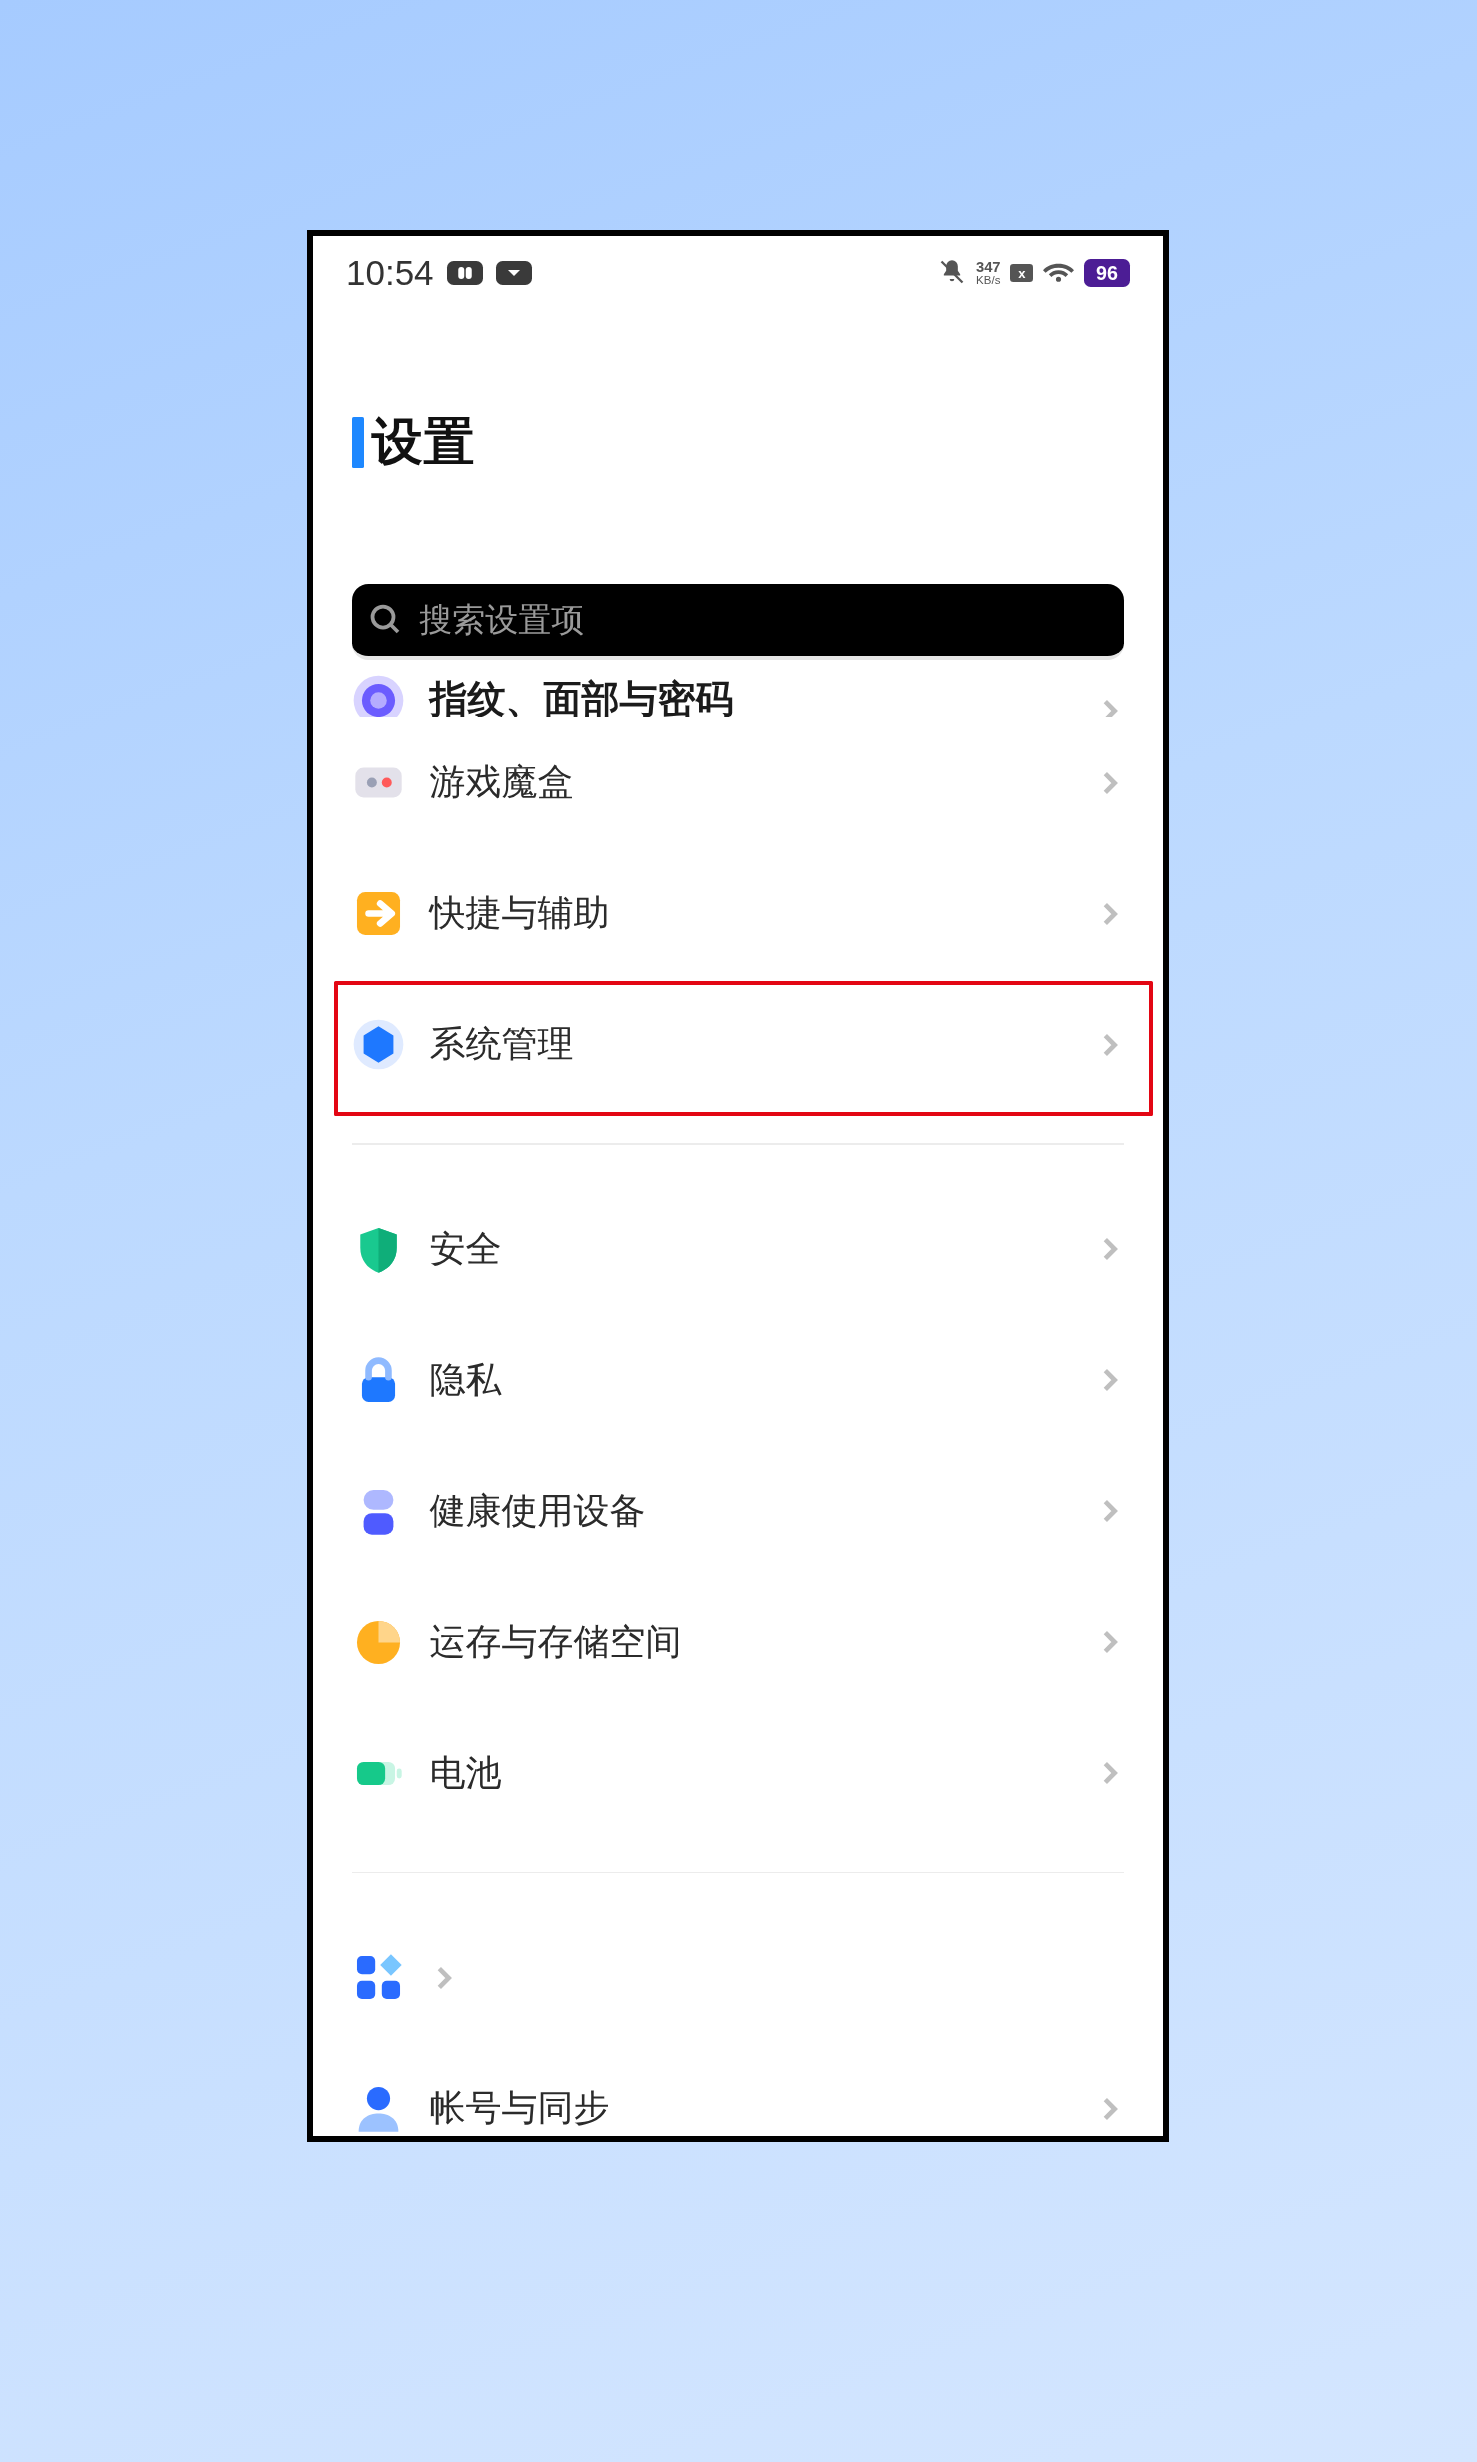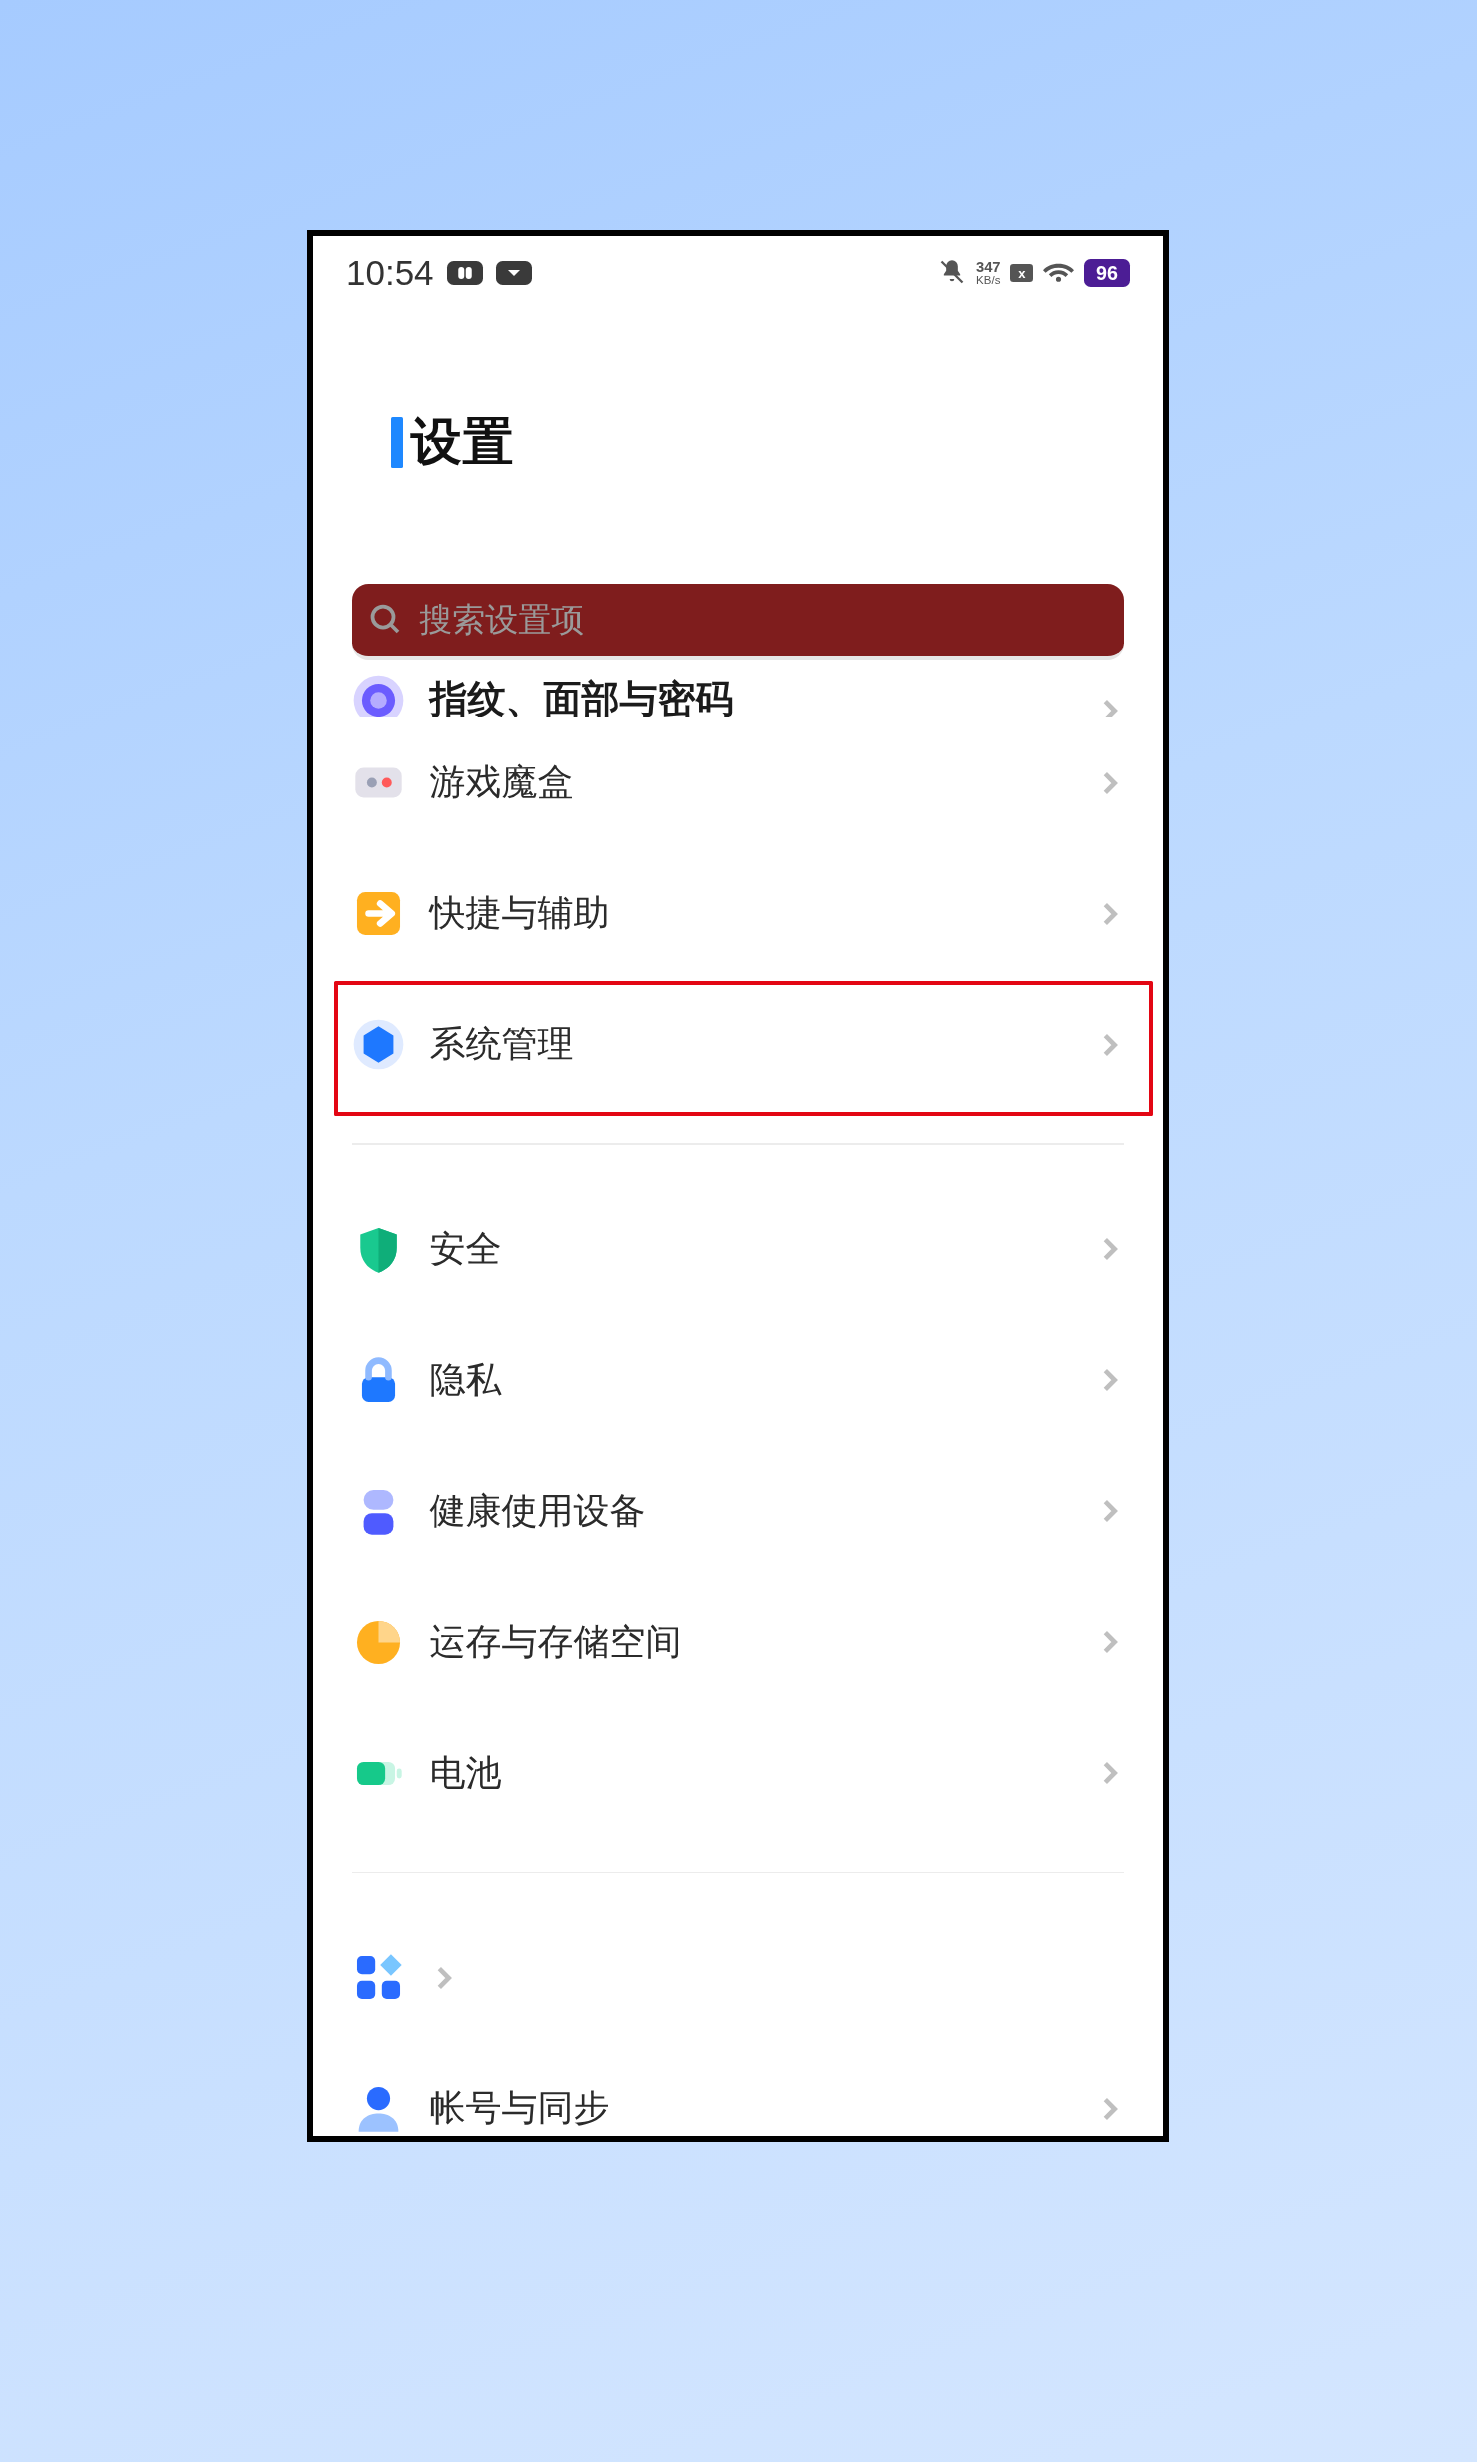--- a/index.html
+++ b/index.html
@@ -63,34 +63,34 @@
     background:#4c1d95; color:#fff; border-radius:6.6px;
     font-size:19.7px; font-weight:700;
     display:flex; align-items:center; justify-content:center;
     padding:0 6.6px;
   }
 
   .page-title-wrap {
     padding: 98px 39px 41px 39px;
   }
   .page-title {
-    display: flex; align-items: center; gap: 3.3px; margin-left: 39px;
+    display: flex; align-items: center; gap: 3.3px;
   }
   .title-accent {
     width: 11.5px; height: 51px; background:#1e88ff; border-radius:1.6px; margin-right:4.9px;
   }
   .title-text { font-size: 51px; font-weight: 800; color:#111; letter-spacing: 0.8px;}
 
   .search-wrap {
     padding: 66px 39px 0 39px;
   }
   .searchbar {
     height: 76px;
     border-radius: 16.4px;
-    background:#7f1d1d;
+    background:#000000;
     border-bottom: 4.9px solid #e6e6e6;
     display:flex; align-items:center; gap:14.8px;
     padding: 0 16.4px;
     color:#9a9a9a;
   }
   .searchbar svg { width:36px; height:36px; stroke:#9a9a9a; }
   .searchbar .ph { font-size:33px; color:#9a9a9a;}
 
   .scroll-area {
     flex:1;

